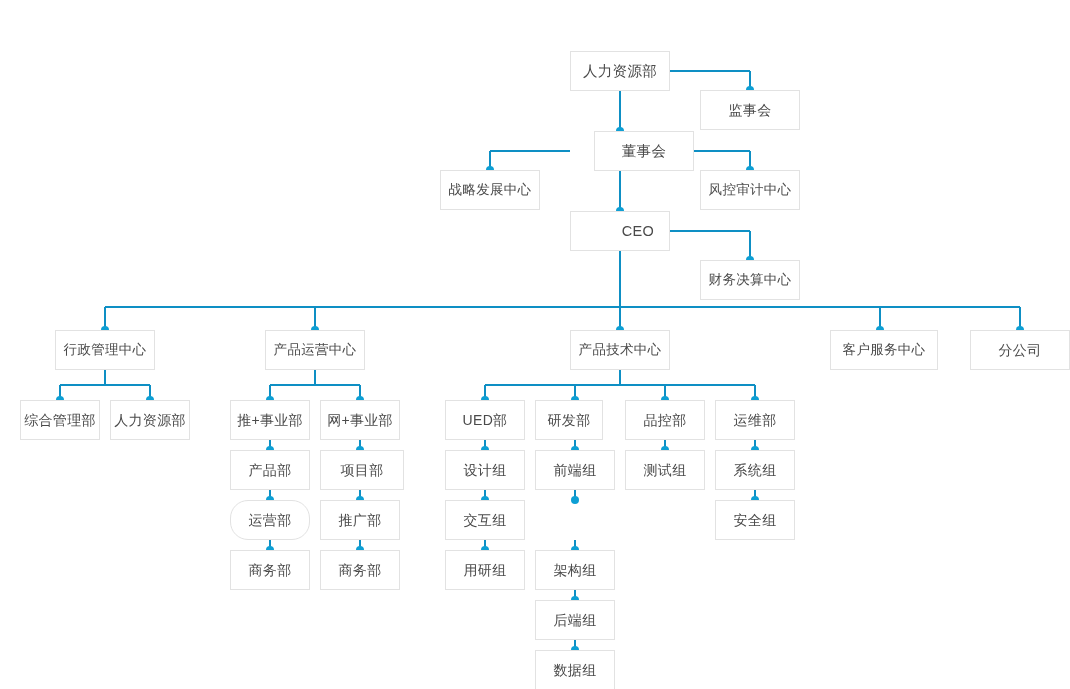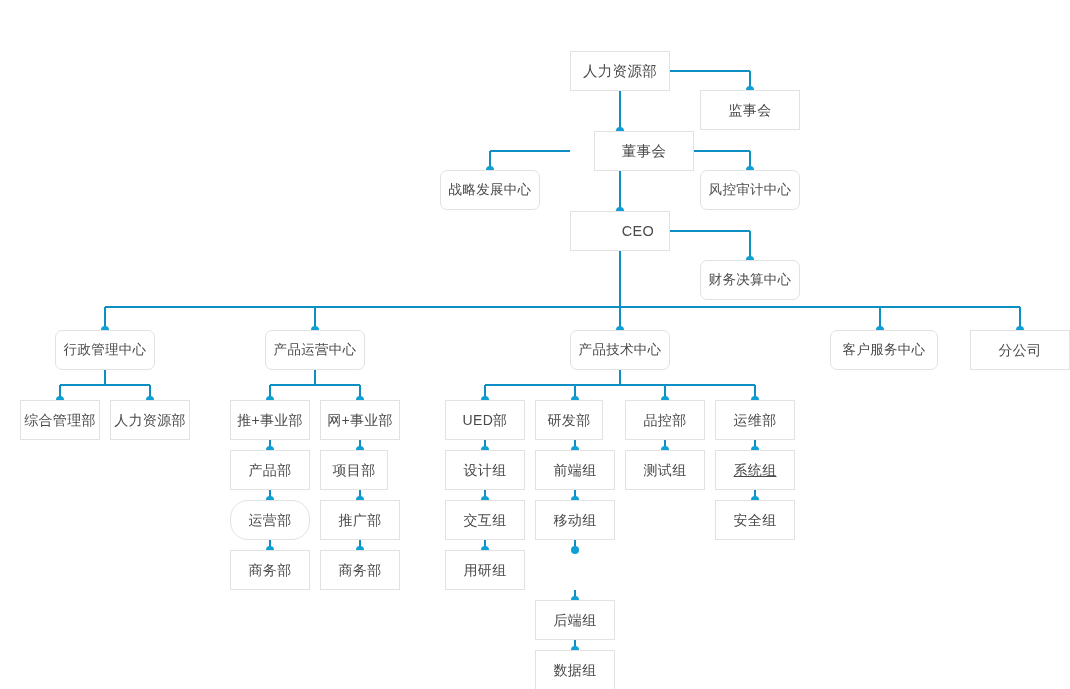--- a/index.html
+++ b/index.html
@@ -41,21 +41,21 @@
     align-items: center;
     justify-content: center;
     color: #4a4a4a;
     font-size: 14px;
     line-height: 1;
     letter-spacing: 0.3px;
     white-space: nowrap;
     user-select: none;
   }
   .org-node.level-1 { font-size: 14.5px; }
-  .org-node.small { font-size: 13.5px; border-radius: 7px; }
+  .org-node.small { font-size: 13.5px; }
 </style>
 </head>
 <body>
 
 <div id="chart-canvas">
   <svg id="connector-layer" width="1070" height="689" viewBox="0 0 1070 689">
       <line x1="670" y1="71" x2="750" y2="71" stroke="#0e8fc4" stroke-width="1.6" shape-rendering="crispEdges"></line>
       <line x1="750" y1="71" x2="750" y2="90" stroke="#0e8fc4" stroke-width="1.6" shape-rendering="crispEdges"></line>
       <circle cx="750" cy="90" r="4" fill="#0e9fd4"></circle>
       <line x1="670" y1="151" x2="750" y2="151" stroke="#0e8fc4" stroke-width="1.6" shape-rendering="crispEdges"></line>
@@ -191,21 +191,21 @@
       </div>
       <div class="org-node level-4" style="left: 230px; top: 500px; width: 80px; height: 40px; border-radius: 18px;">
         <span>运营部</span>
       </div>
       <div class="org-node level-4" style="left: 230px; top: 550px; width: 80px; height: 40px;">
         <span>商务部</span>
       </div>
       <div class="org-node level-3" style="left: 320px; top: 400px; width: 80px; height: 40px;">
         <span>网+事业部</span>
       </div>
-      <div class="org-node level-4" style="left: 320px; top: 450px; width: 68px; height: 40px; text-align: right;">
+      <div class="org-node level-4" style="left: 320px; top: 450px; width: 84px; height: 40px; text-align: right;">
         <span>项目部</span>
       </div>
       <div class="org-node level-4" style="left: 320px; top: 500px; width: 80px; height: 40px;">
         <span>推广部</span>
       </div>
       <div class="org-node level-4" style="left: 320px; top: 550px; width: 80px; height: 40px;">
         <span>商务部</span>
       </div>
       <div class="org-node level-3" style="left: 445px; top: 400px; width: 80px; height: 40px;">
         <span>UED部</span>
@@ -218,38 +218,38 @@
       </div>
       <div class="org-node level-4" style="left: 445px; top: 550px; width: 80px; height: 40px;">
         <span>用研组</span>
       </div>
       <div class="org-node level-3" style="left: 535px; top: 400px; width: 68px; height: 40px; text-align: right;">
         <span>研发部</span>
       </div>
       <div class="org-node level-4" style="left: 535px; top: 450px; width: 80px; height: 40px;">
         <span>前端组</span>
       </div>
-      <div class="org-node level-4" style="left: 535px; top: 500px; width: 80px; height: 40px;">
-        <span>移动组</span>
+      <div class="org-node level-4" style="left: 535px; top: 550px; width: 80px; height: 40px;">
+        <span>架构组</span>
       </div>
       <div class="org-node level-4" style="left: 535px; top: 600px; width: 80px; height: 40px;">
         <span>后端组</span>
       </div>
       <div class="org-node level-4" style="left: 535px; top: 650px; width: 80px; height: 40px;">
         <span>数据组</span>
       </div>
       <div class="org-node level-3" style="left: 625px; top: 400px; width: 80px; height: 40px;">
         <span>品控部</span>
       </div>
       <div class="org-node level-4" style="left: 625px; top: 450px; width: 80px; height: 40px;">
         <span>测试组</span>
       </div>
       <div class="org-node level-3" style="left: 715px; top: 400px; width: 80px; height: 40px;">
         <span>运维部</span>
       </div>
-      <div class="org-node level-4" style="left: 715px; top: 450px; width: 80px; height: 40px; text-decoration: underline;">
+      <div class="org-node level-4" style="left: 715px; top: 450px; width: 80px; height: 40px;">
         <span>系统组</span>
       </div>
       <div class="org-node level-4" style="left: 715px; top: 500px; width: 80px; height: 40px; text-align: center;">
         <span>安全组</span>
       </div>
     </div>
 </div>
 
 </body></html>

